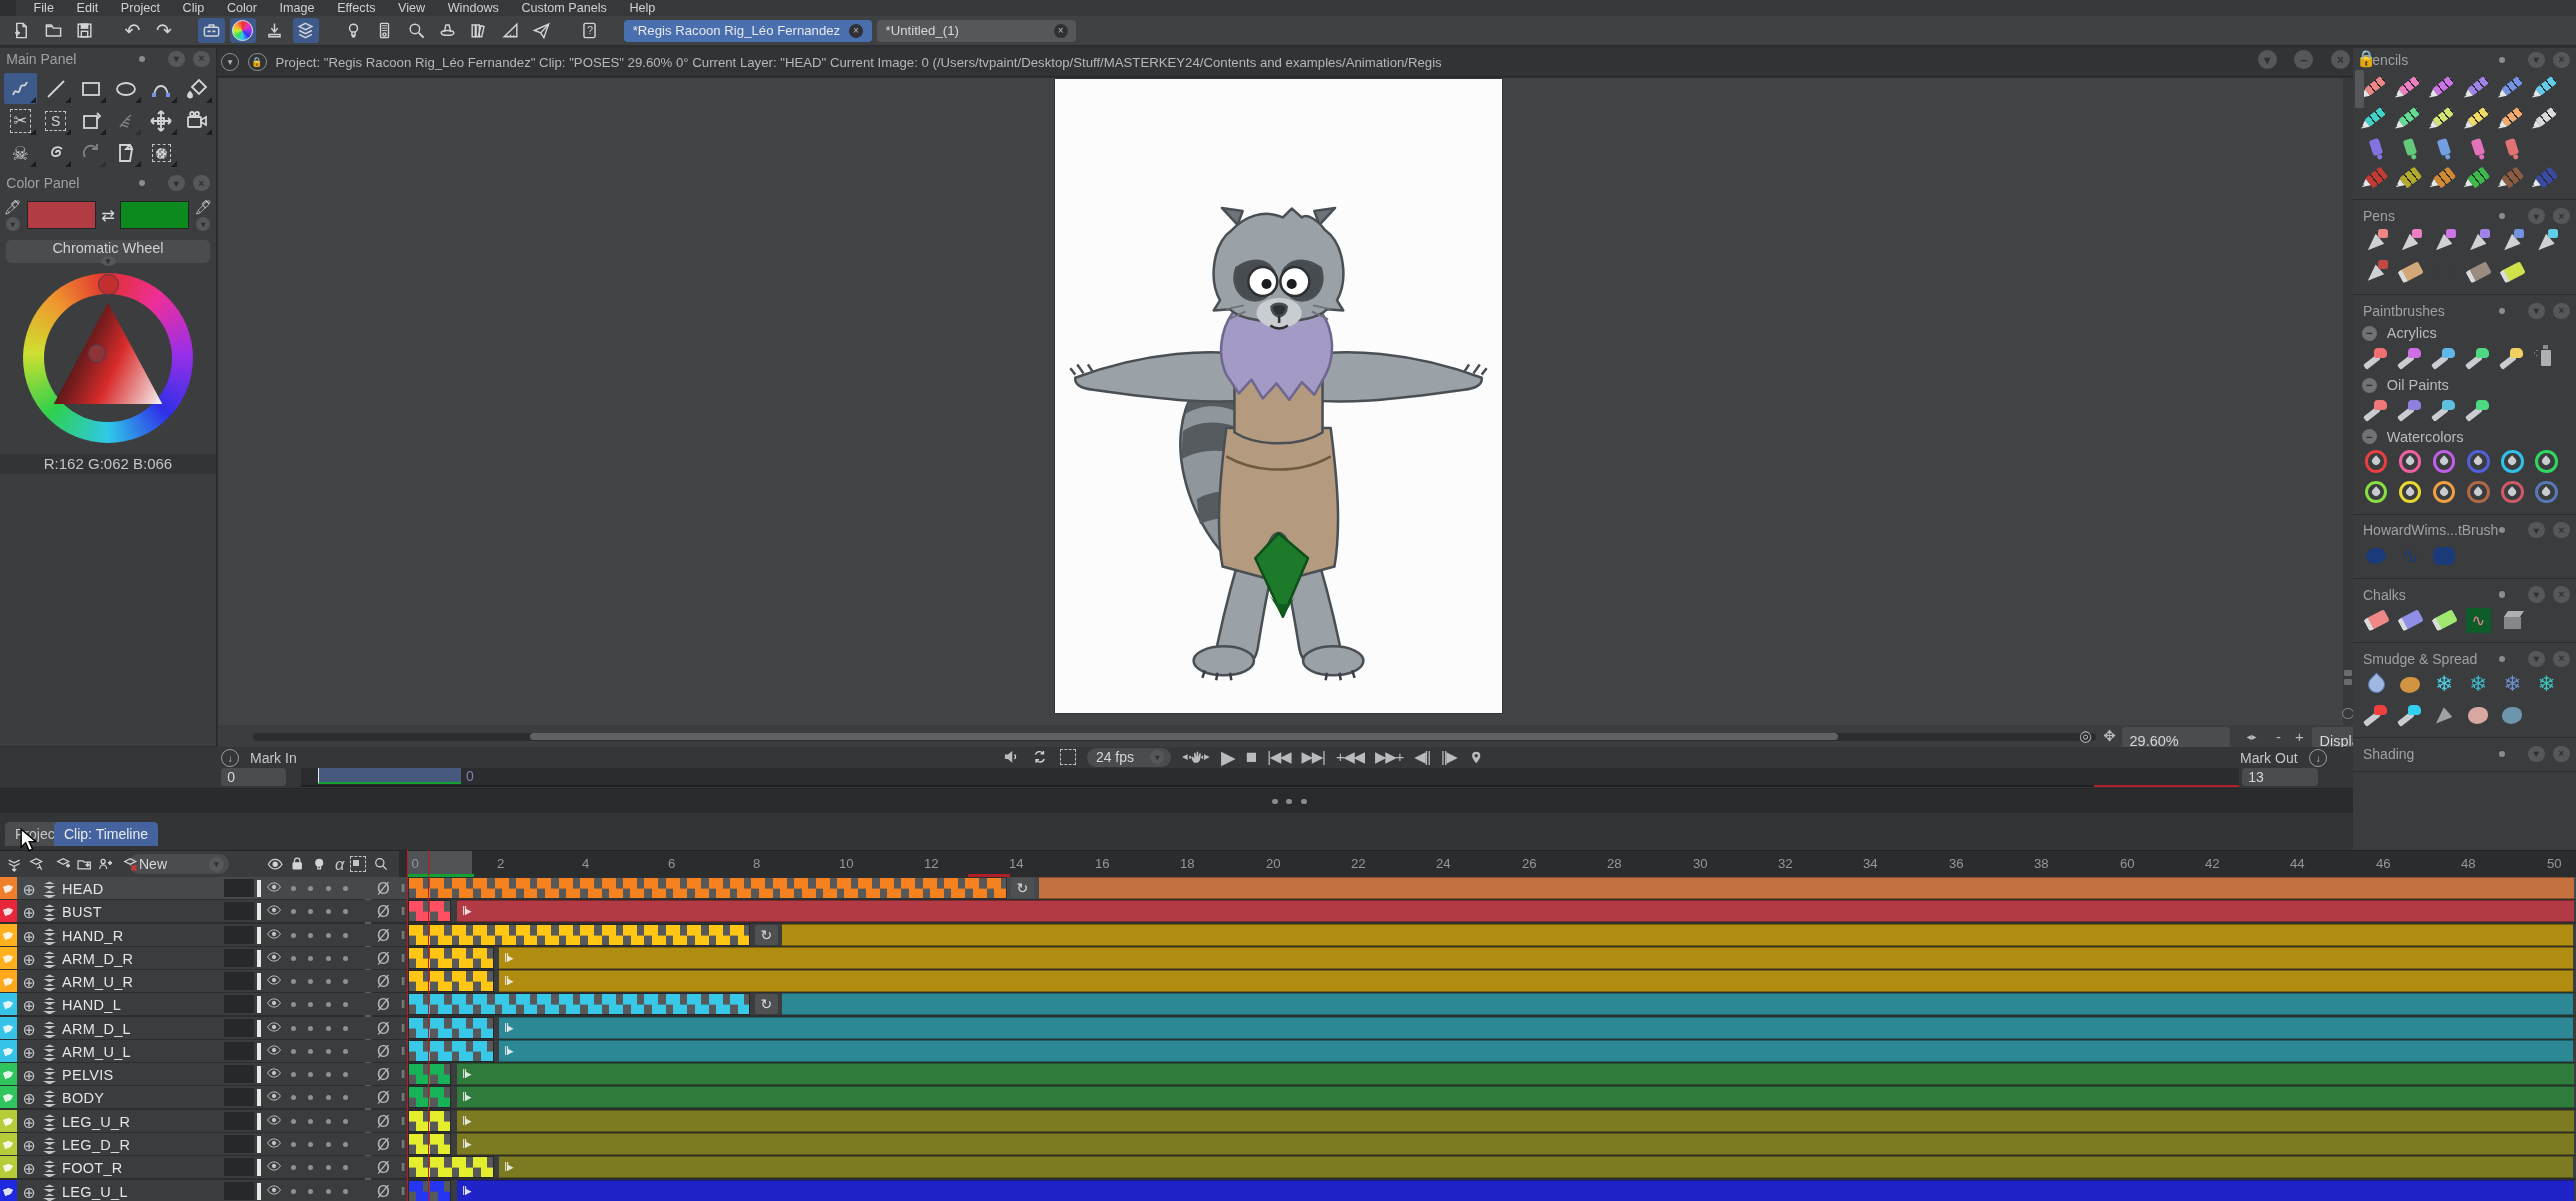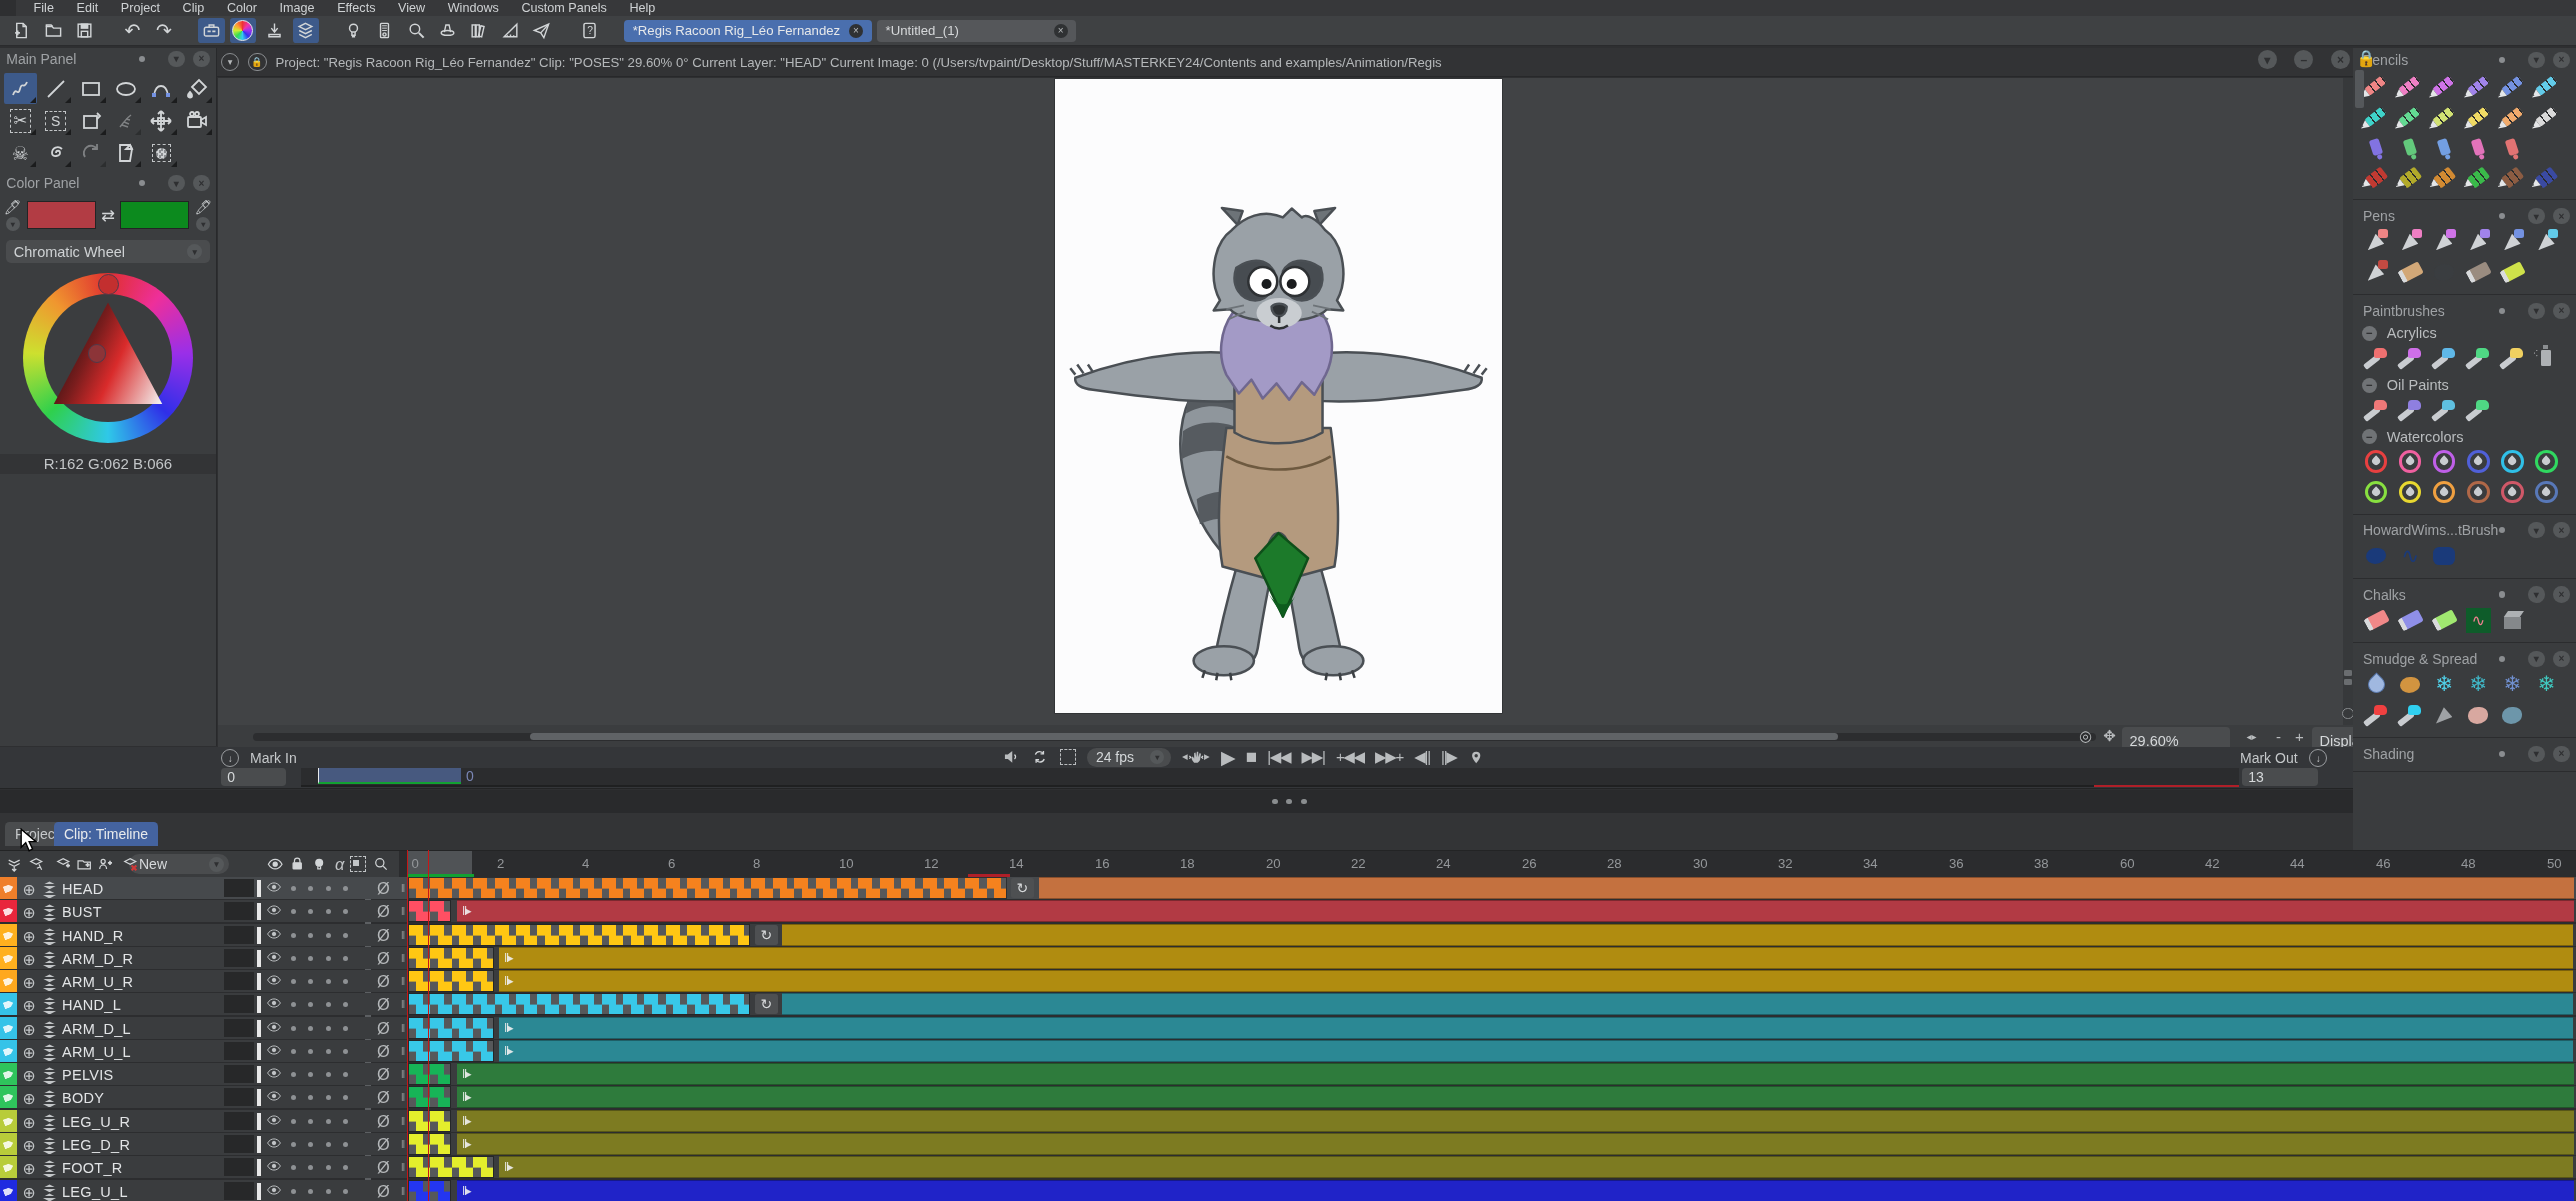--- a/index.html
+++ b/index.html
@@ -31,21 +31,21 @@
   .ph .hcirc{width:16.4px;height:16.4px;font-size:10px;margin-left:8.8px;}
   #toolgrid{display:grid;grid-template-columns:repeat(6,34px);gap:1.3px;padding:3.8px 3.8px;}
   .tool{width:33px;height:31px;display:flex;align-items:center;justify-content:center;color:#d2d5d7;font-size:19px;position:relative;}
   .tool svg{width:24px;height:24px;}
   .tool.sel{background:#3d5a8a;border-radius:1.9px;}
   .tool.dim{opacity:.45;}
   .tool .corner{position:absolute;right:1.3px;bottom:1.3px;width:0;height:0;border-left:6.3px solid transparent;border-bottom:6.3px solid #1b1c1d;}
   #swatchrow{display:flex;align-items:center;gap:5px;padding:5px 3.8px 2.5px 3.8px;}
   .swcol{display:flex;flex-direction:column;align-items:center;gap:2.5px;}
   .sw{width:68px;height:26.4px;border:1.3px solid #232425;}
-  .dd{height:22.6px;background:#4a4c4e;border-radius:5px;display:flex;align-items:center;padding:0 7.5px;font-size:14.5px;color:#cfd2d4;margin:6.3px 6.3px;}
+  .dd{height:22.6px;background:#4a4c4e;border-radius:5px;display:flex;align-items:center;padding:0 7.5px;font-size:14.5px;color:#cfd2d4;margin:6.3px 6.3px;flex-direction:column;}
   .dd .ttl{flex:1;}
   #wheelwrap{position:relative;width:189px;height:181px;margin:2.5px auto 0 auto;}
   #ring{position:absolute;left:9.4px;top:3.8px;width:170px;height:170px;border-radius:50%;
     background:conic-gradient(#e03030,#ee2f9a 11%,#9a2fe8 24%,#2f2fe8 37%,#2fc8e8 50%,#2fd04c 63%,#cde02f 76%,#f0962f 88%,#e03030);}
   #ringhole{position:absolute;left:30px;top:24.5px;width:128px;height:128px;border-radius:50%;background:#3b3d3f;}
   #tri{position:absolute;left:38px;top:30px;width:113px;height:108px;
     clip-path:polygon(50% 3%,2% 97%,98% 97%);
     background:linear-gradient(115deg,#0a0a0a 8%,#7a1d1d 38%,#d92b2b 58%,#f3efee 96%);}
   .wheelmark{position:absolute;border:1.9px solid #50394a;border-radius:50%;}
   #rgbbar{height:20px;background:#333436;display:flex;align-items:center;justify-content:center;font-size:15px;color:#c3c6c8;margin-top:3.8px;}

